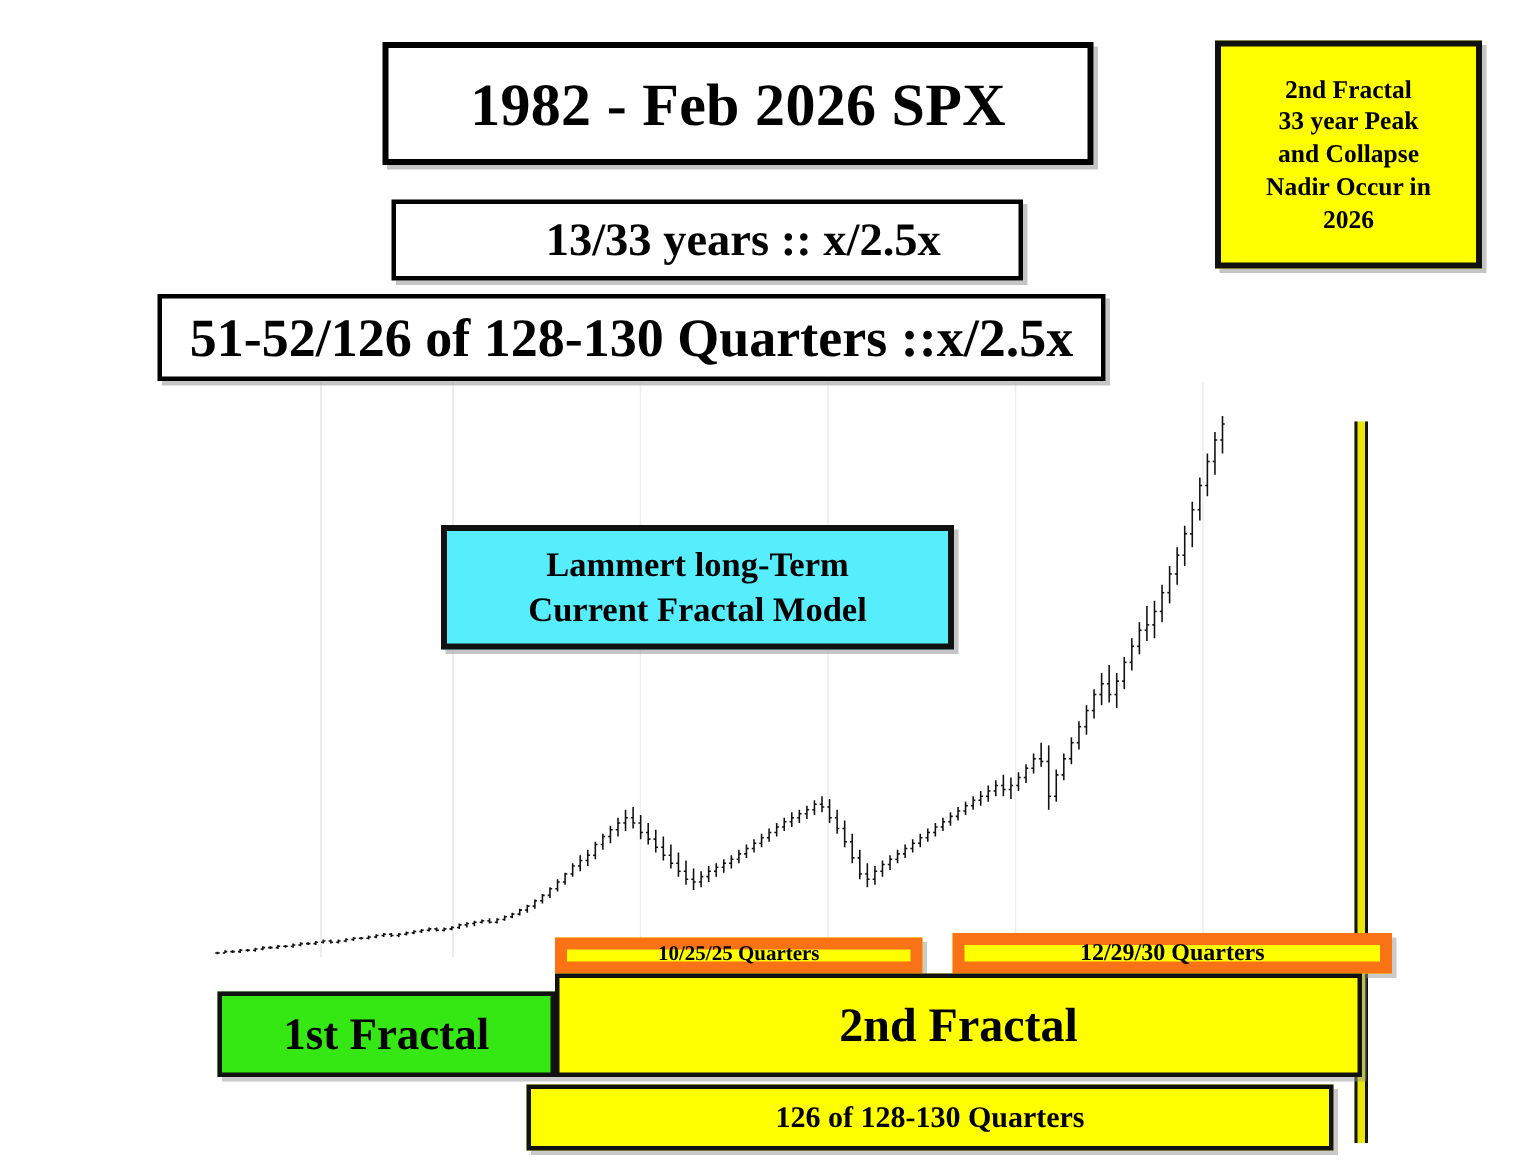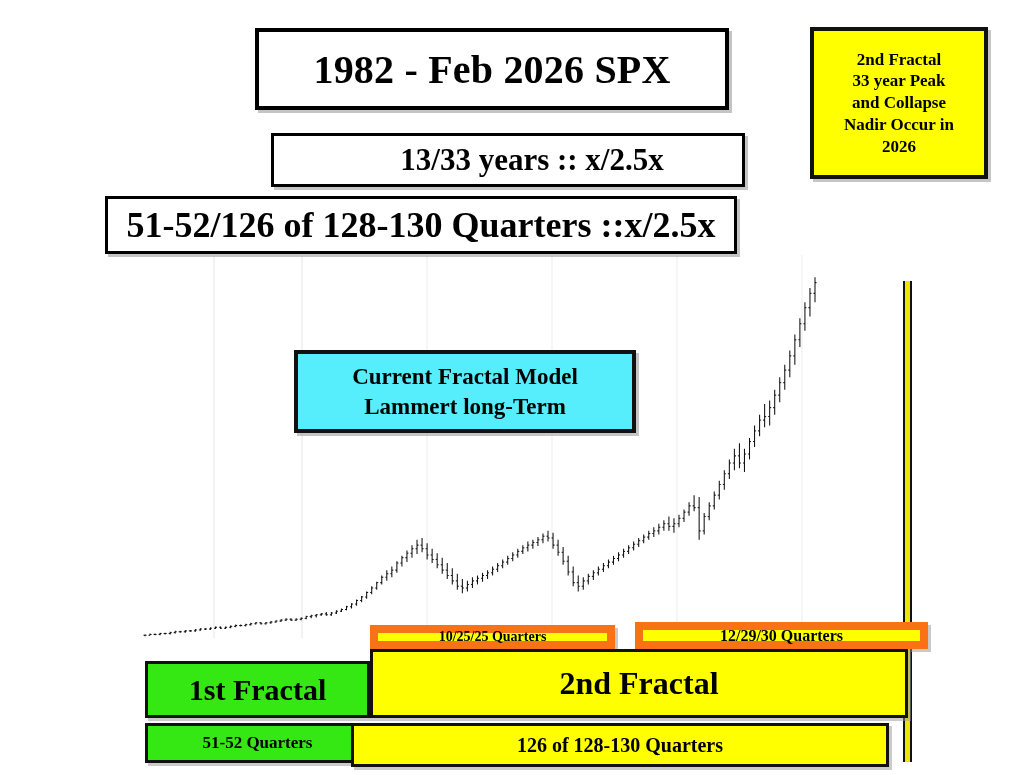--- a/index.html
+++ b/index.html
@@ -10,21 +10,21 @@
   .stage{position:absolute;left:0;top:0;width:1024px;height:775px;margin-left:17px;}
 
   
   .titlebox{
     position:absolute;background:#ffffff;border:4px solid #000000;
     display:flex;align-items:center;justify-content:center;
     font-weight:bold;color:#000;box-sizing:border-box;text-align:center;
     box-shadow:3px 3px 0 rgba(150,150,150,.55);
   }
   #title-main{left:238px;top:28px;width:474px;height:82px;font-size:40px;letter-spacing:.2px;}
-  #title-ratio{left:254px;top:133px;width:474px;height:54px;font-size:31px;border-width:3px;padding-left:48px;}
+  #title-ratio{left:244px;top:133px;width:421px;height:54px;font-size:31px;border-width:3px;padding-left:48px;}
   #title-quarters{left:88px;top:196px;width:632px;height:58px;font-size:36px;border-width:3px;}
 
   .callout{
     position:absolute;background:#ffff00;border:4px solid #111111;
     display:flex;flex-direction:column;align-items:center;justify-content:center;
     font-weight:bold;color:#000;box-sizing:border-box;text-align:center;
     box-shadow:3px 3px 0 rgba(150,150,150,.55);
   }
   #callout-2026{left:793px;top:27px;width:178px;height:152px;font-size:17px;line-height:1.28;}
   #callout-covid{left:760px;top:538px;width:60px;height:80px;font-size:11.5px;line-height:1.28;border-width:3px;}
@@ -504,25 +504,24 @@
   <div class="callout" id="callout-2026">
       <span>2nd Fractal</span>
       <span>33 year Peak</span>
       <span>and Collapse</span>
       <span>Nadir Occur in</span>
       <span>2026</span>
     </div>
 
 
   <div id="model-box">
+    <span>Lammert long-Term</span>
     <span>Current Fractal Model</span>
-    <span>Lammert long-Term</span>
   </div>
 
   <div class="seg" id="seg-a">10/25/25 Quarters</div>
   <div class="seg" id="seg-b">12/29/30 Quarters</div>
 
   <div class="fbar" id="bar-f1">1st Fractal</div>
   <div class="fbar" id="bar-f2">2nd Fractal</div>
-  <div class="fbar" id="bar-q1">51-52 Quarters</div>
   <div class="fbar" id="bar-q2">126 of 128-130 Quarters</div>
 
 </div>
 
 </body></html>

